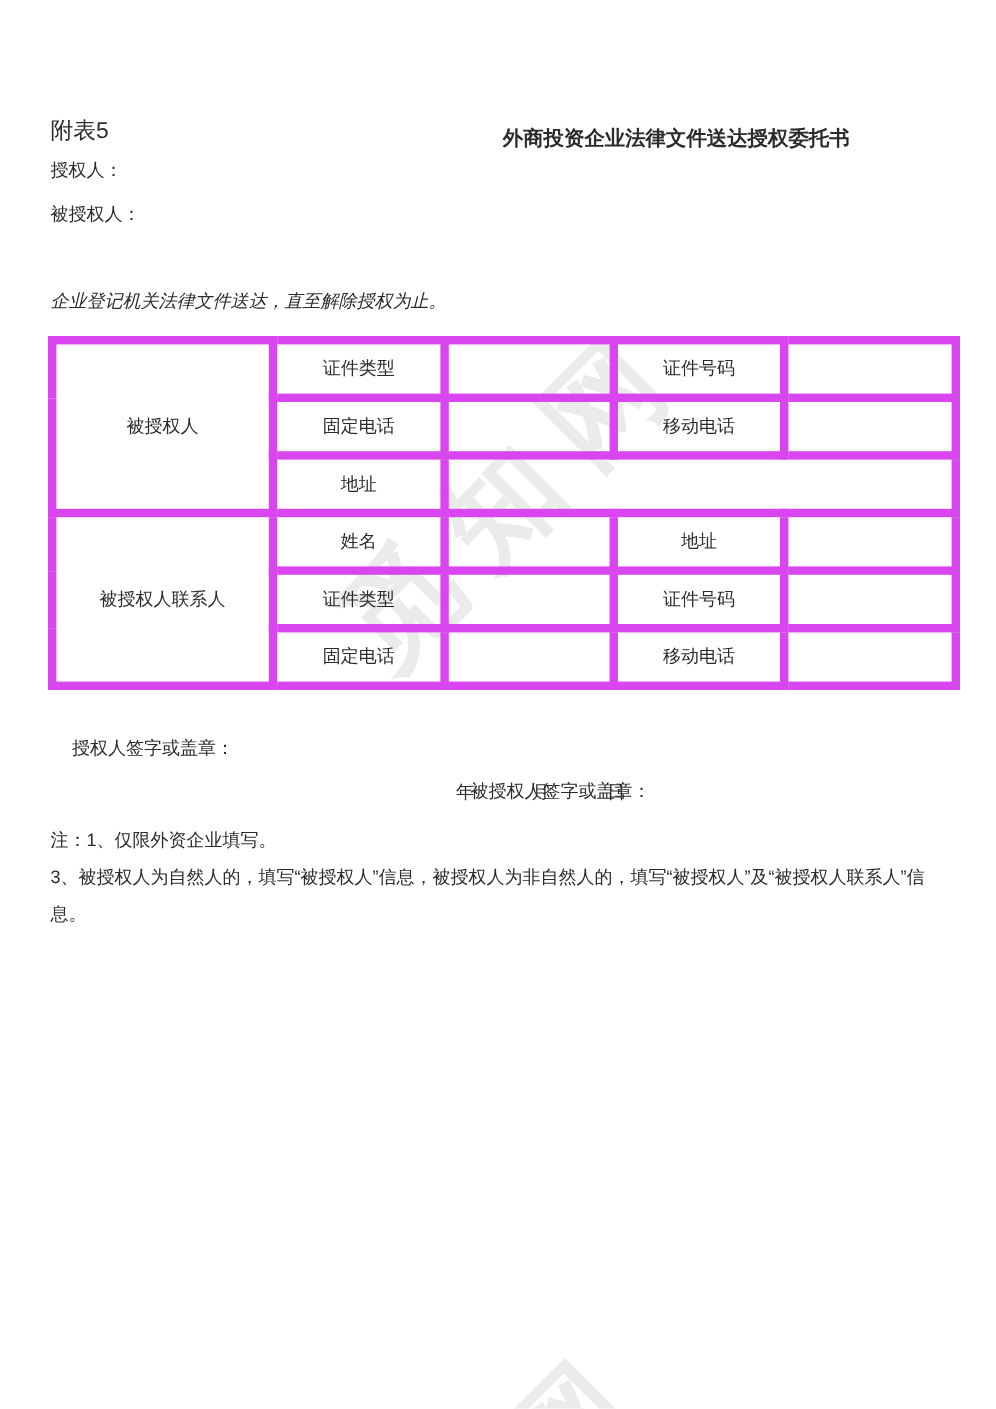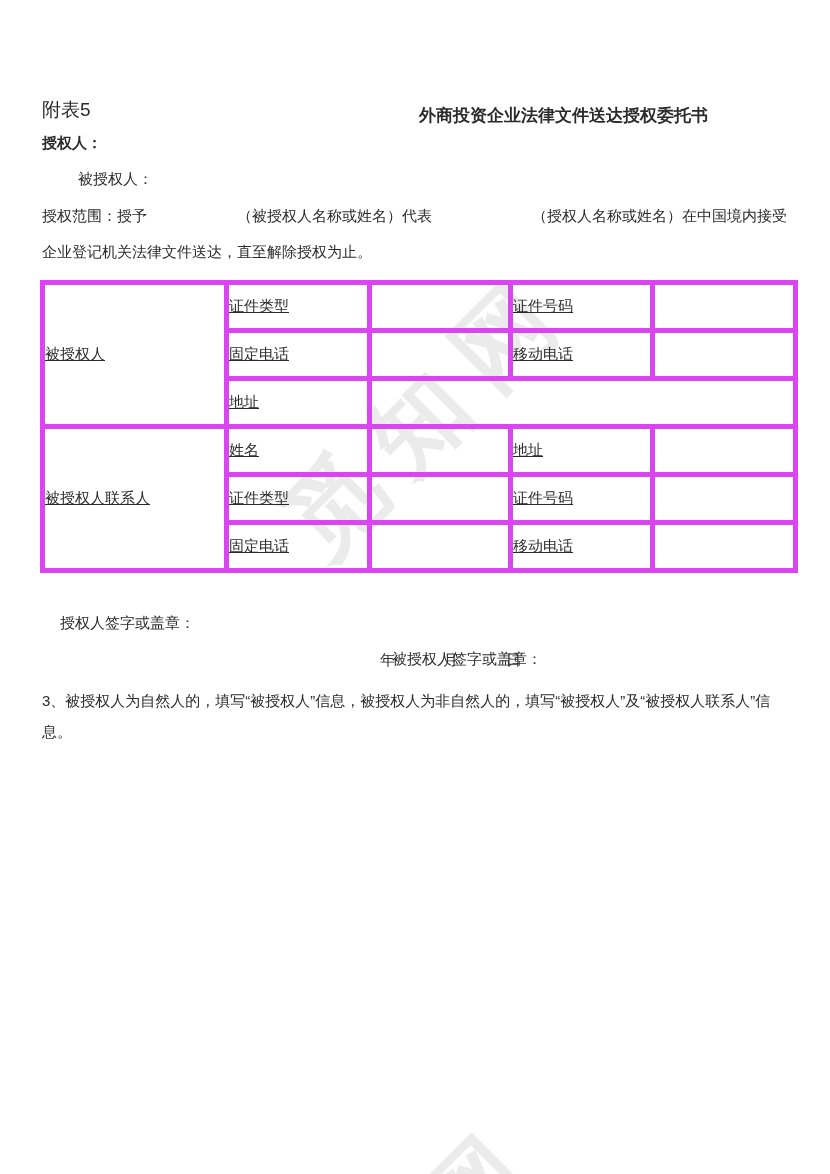--- a/index.html
+++ b/index.html
@@ -40,40 +40,39 @@
     font-size: 19px; line-height: 26px; margin-top: 47px;
   }
   .title {
     position: absolute; left: 0; top: 104px; width: 708px;
     text-align: right; font-size: 17px; font-weight: bold; line-height: 24px;
   }
   .bodyline {
     position: absolute; left: 42px;
     font-size: 15px; line-height: 21px; white-space: nowrap;
   }
-  .l-authorizer { top: 132px; font-weight: bold; }
-  .l-authorizee { top: 168px; margin-left: 36px; }
+  .l-authorizer { top: 132px; }
+  .l-authorizee { top: 168px; }
   .l-scope     { top: 205px; }
-  .l-scope2    { top: 241px; }
+  .l-scope2    { top: 241px; font-style: italic; }
   .blank-gap-1 { display: inline-block; width: 90px; }
   .blank-gap-2 { display: inline-block; width: 100px; }
   
   .form-table {
     position: absolute; left: 40px; top: 280px;
     width: 753px; border-collapse: collapse; table-layout: fixed;
     font-size: 15px; color: #2b2b2b; background: transparent;
   }
   .form-table td {
-    border: 5px solid #d946ef;
+    border: 7px solid #d946ef;
     height: 48px;
-    text-align: left;
+    text-align: center;
     vertical-align: middle;
     background: transparent;
     overflow: hidden;
-    text-decoration: underline;
   }
   
   .sig-label { position: absolute; top: 614px; font-size: 15px; white-space: nowrap; }
   .sig-authorizer { left: 60px; }
   .sig-authorizee { left: 392px; margin-top: 36px; }
   .date-line { position: absolute; left: 380px; top: 651px; font-size: 15px; white-space: nowrap; }
   .date-line .d-month { margin-left: 48px; }
   .date-line .d-day   { margin-left: 48px; }
   
   .notes {
@@ -93,23 +92,20 @@
   <div class="layer">
 
     <div class="doc-label">附表5</div>
 
     <div class="title">外商投资企业法律文件送达授权委托书</div>
 
     <div class="bodyline l-authorizer">授权人：</div>
 
     <div class="bodyline l-authorizee">被授权人：</div>
 
-    <div class="bodyline l-scope">
-      <span>授权范围：授予</span><span class="blank-gap-1"></span><span>（被授权人名称或姓名）代表</span><span class="blank-gap-2"></span><span>（授权人名称或姓名）在中国境内接受</span>
-    </div>
 
     <div class="bodyline l-scope2">企业登记机关法律文件送达，直至解除授权为止。</div>
 
     <table class="form-table">
       <colgroup>
         <col style="width:184px">
         <col style="width:143px">
         <col style="width:141px">
         <col style="width:142px">
         <col style="width:143px">
@@ -155,17 +151,18 @@
     </table>
 
     <div class="sig-label sig-authorizer">授权人签字或盖章：</div>
     <div class="sig-label sig-authorizee">被授权人签字或盖章：</div>
 
     <div class="date-line">
       <span class="d-year">年</span><span class="d-month">月</span><span class="d-day">日</span>
     </div>
 
     <div class="notes">
+      <p>注：1、仅限外资企业填写。</p>
       <p>3、被授权人为自然人的，填写“被授权人”信息，被授权人为非自然人的，填写“被授权人”及“被授权人联系人”信息。</p>
     </div>
 
   </div>
 </div>
 
 </body></html>

